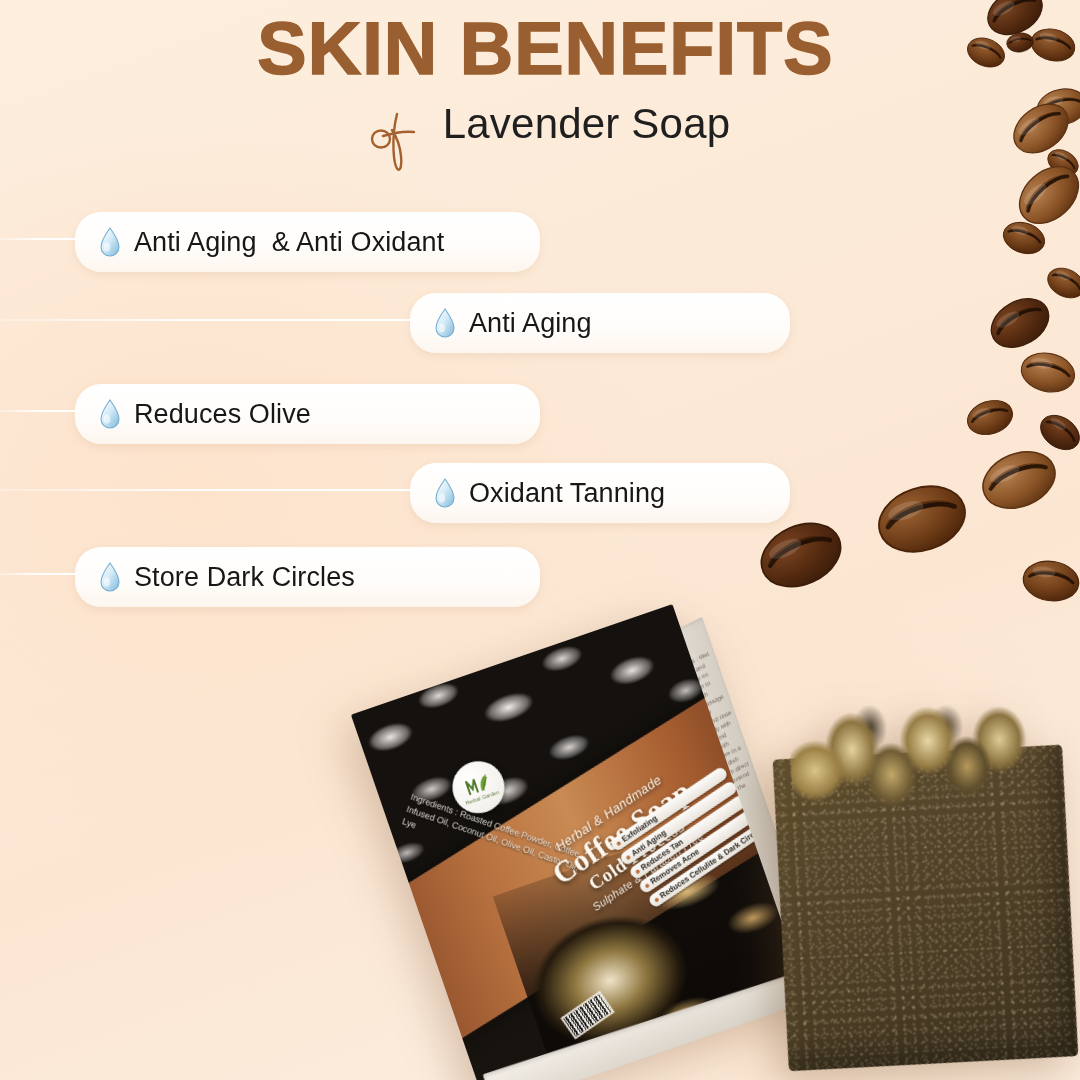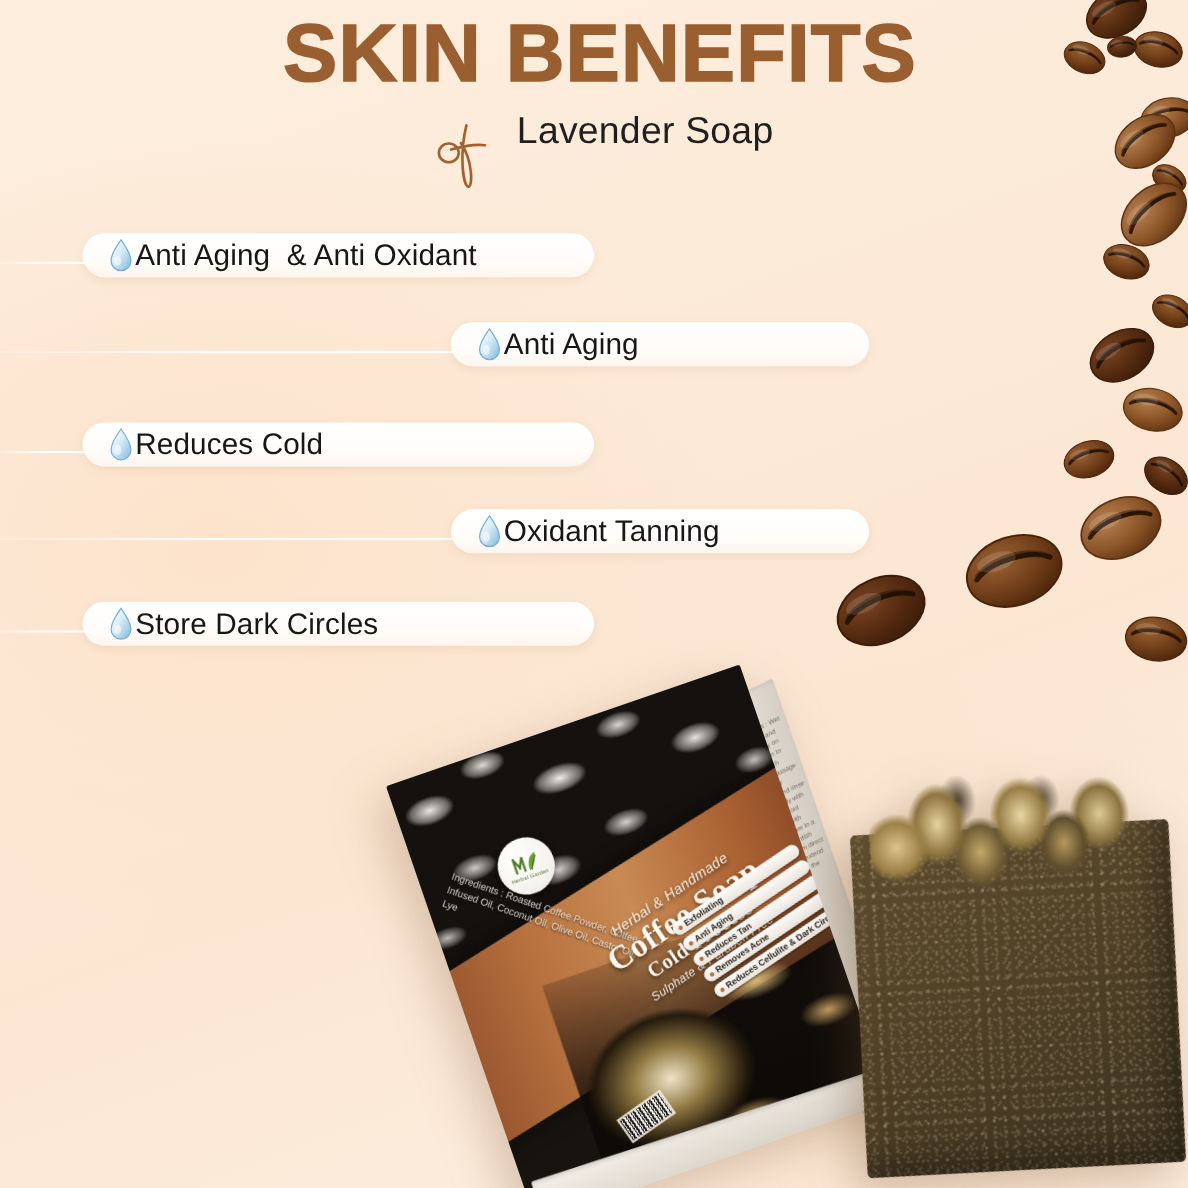--- a/index.html
+++ b/index.html
@@ -26,30 +26,30 @@
   }
   .sub-row{
     display:flex;align-items:flex-start;justify-content:center;
     gap:14px;margin-top:16px;padding-left:6px;
   }
   .of-script{
     position:relative;width:62px;height:66px;flex:0 0 auto;margin-top:4px;
   }
   .of-script svg{position:absolute;left:0;top:0;overflow:visible;}
   .subtitle{
-    font-size:34px;color:#1f1f1f;letter-spacing:.2px;
+    font-size:42px;color:#1f1f1f;letter-spacing:.2px;
     font-family:"Liberation Sans",sans-serif;line-height:1.05;
   }
 
   
   .pill{
-    position:absolute;height:40px;border-radius:26px;
+    position:absolute;height:60px;border-radius:26px;
     background:linear-gradient(180deg,#ffffff 0%,#fffdfb 55%,#fdf6ef 100%);
     box-shadow:0 3px 9px rgba(175,120,80,.13);
-    display:flex;align-items:center;gap:2px;box-sizing:border-box;
+    display:flex;align-items:center;gap:13px;box-sizing:border-box;
   }
   .pill.left{left:75px;padding:0 22px 0 24px;justify-content:flex-start;}
   .pill.right{left:410px;width:380px;padding:0 26px 0 24px;justify-content:flex-start;}
   .pill-label{
     font-size:27px;color:#171717;white-space:pre;letter-spacing:.1px;
   }
   .drop{flex:0 0 auto;width:22px;height:30px;display:block;}
   .connector{
     position:absolute;left:0;height:2px;
     background:linear-gradient(90deg,rgba(255,255,255,.25) 0%,rgba(255,255,255,.95) 45%,#ffffff 100%);
@@ -536,21 +536,21 @@
           <defs>
             <linearGradient id="dg" x1="0" y1="0" x2="1" y2="1">
               <stop offset="0" stop-color="#ffffff"></stop>
               <stop offset="45%" stop-color="#d6ecf8"></stop>
               <stop offset="100%" stop-color="#7fb8da"></stop>
             </linearGradient>
           </defs>
           <path d="M11 1 C11 1 2 13.5 2 20 A9 9 0 0 0 20 20 C20 13.5 11 1 11 1 Z" fill="url(#dg)" stroke="#74aed2" stroke-width="1.1"></path>
           <ellipse cx="8" cy="20" rx="3.2" ry="4.6" fill="#ffffff" opacity=".55"></ellipse>
         </svg>
-        <span class="pill-label">Reduces Cold</span>
+        <span class="pill-label">Reduces Olive</span>
       </div>
       <div class="connector" style="top: 410px; width: 80px;"></div>
       <div class="pill right" style="top: 463px;">
         <svg class="drop" viewBox="0 0 22 30">
           <defs>
             <linearGradient id="dg" x1="0" y1="0" x2="1" y2="1">
               <stop offset="0" stop-color="#ffffff"></stop>
               <stop offset="45%" stop-color="#d6ecf8"></stop>
               <stop offset="100%" stop-color="#7fb8da"></stop>
             </linearGradient>

